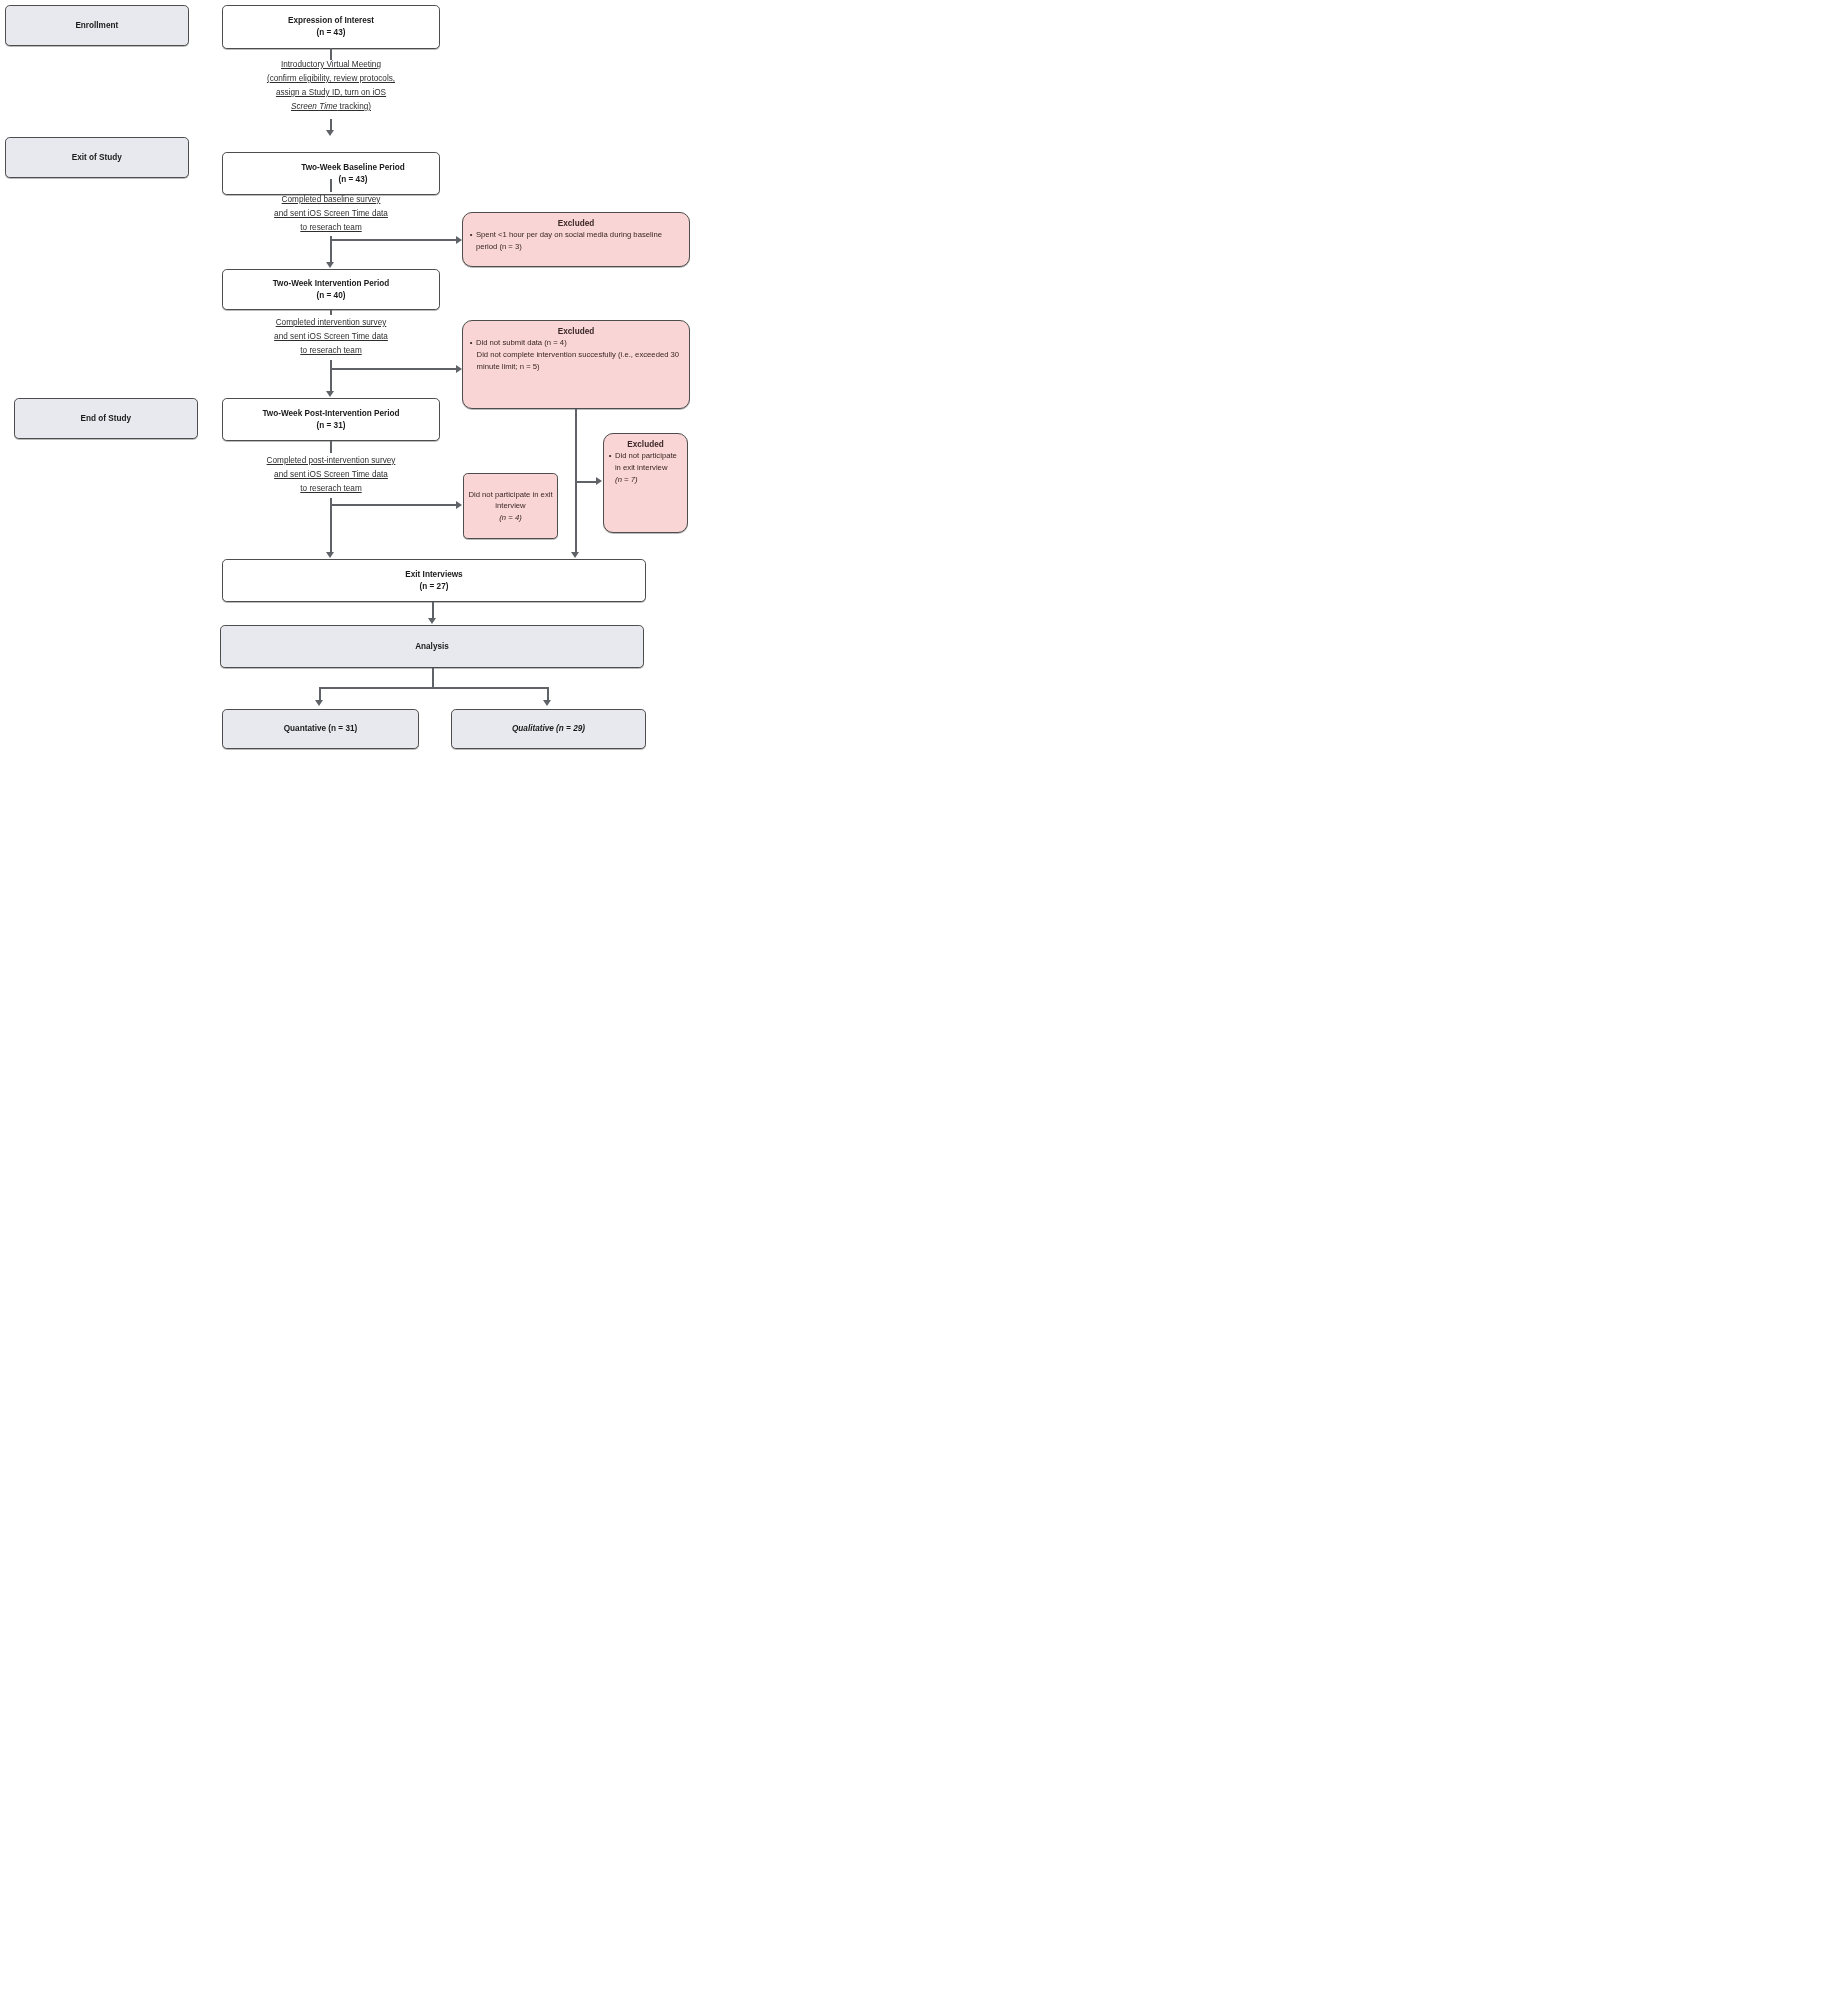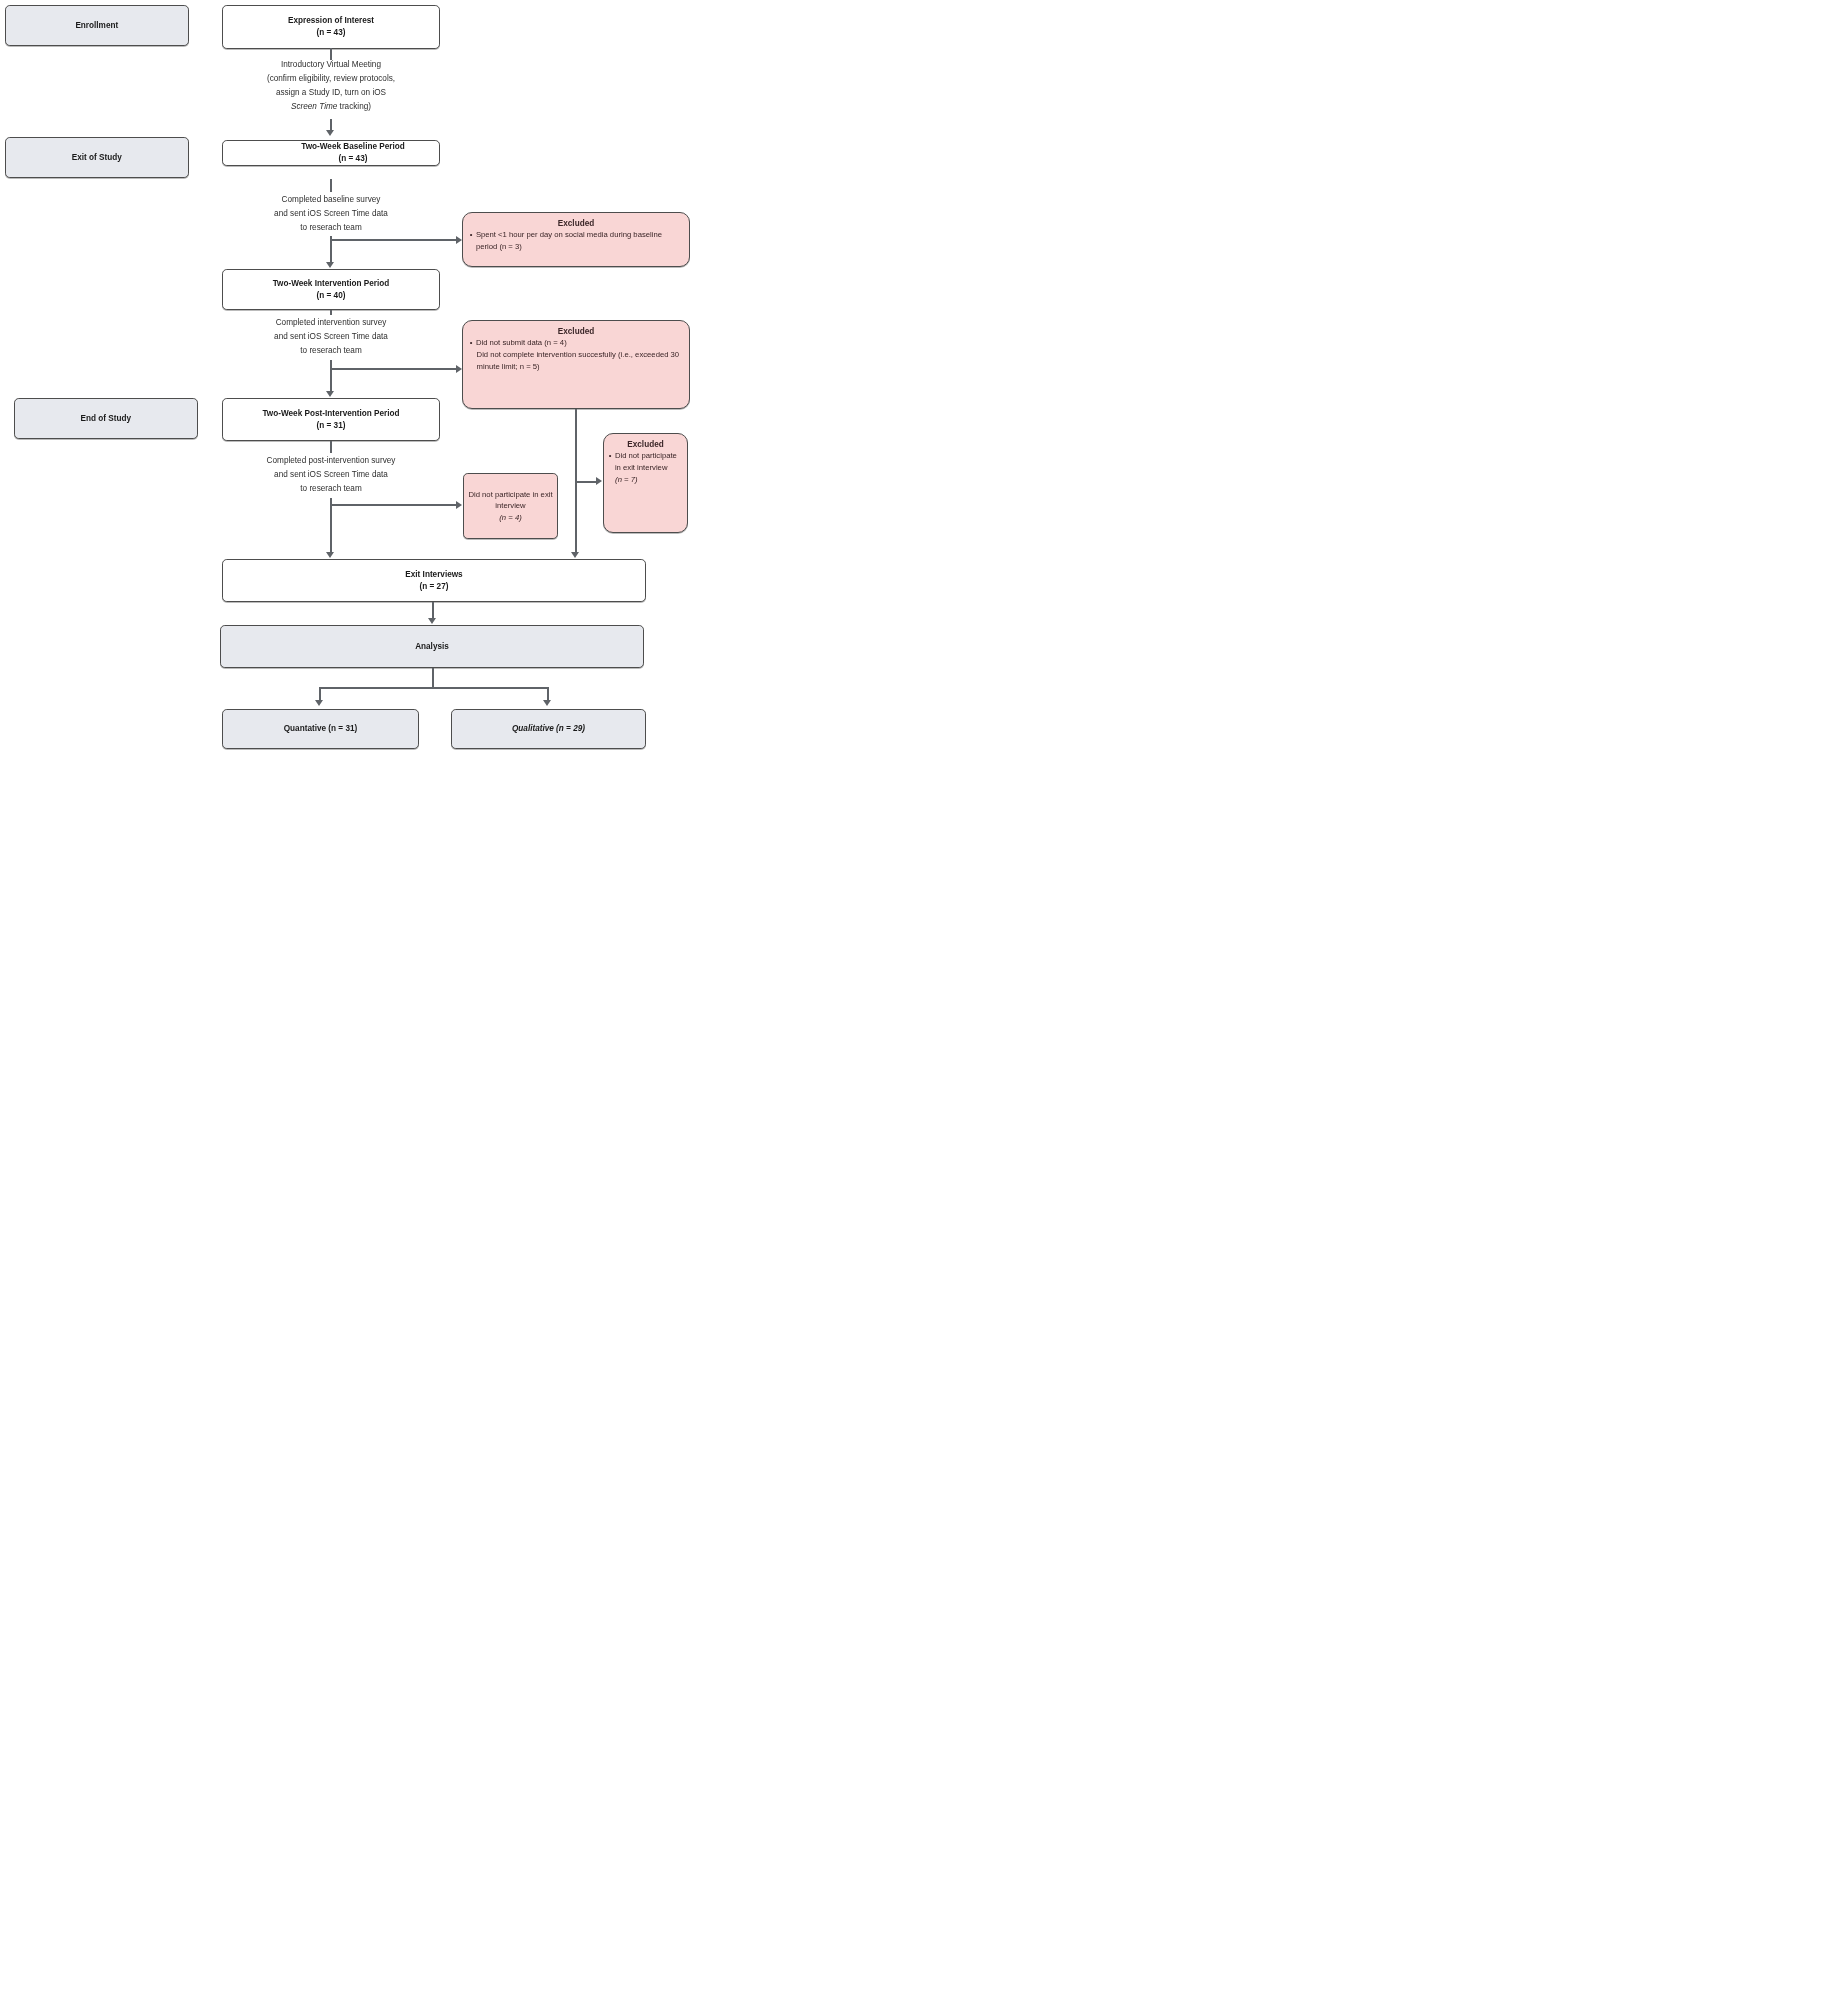--- a/index.html
+++ b/index.html
@@ -5,21 +5,21 @@
   html,body{margin:0;padding:0;background:#ffffff;font-family:"Liberation Sans","DejaVu Sans",sans-serif;}
   #canvas{position:relative;width:705px;height:770px;background:#ffffff;overflow:hidden;}
   .box{position:absolute;border:1.5px solid #4d4d4d;border-radius:4.8px;box-sizing:border-box;
        display:flex;flex-direction:column;align-items:center;justify-content:center;
        text-align:center;box-shadow:0 1px 0.5px rgba(60,60,60,0.35);}
   .gray{background:#e7e9ee;}
   .white{background:#ffffff;}
   .pink{background:#f9d6d5;}
   .title{font-weight:bold;font-size:8.2px;color:#1a1a1a;line-height:11.6px;}
   .ex-title{font-weight:bold;font-size:8.2px;color:#3a2527;line-height:11.6px;}
-  .note{position:absolute;text-align:center;font-size:8.2px;color:#2e2e2e;line-height:14px;}
+  .note{position:absolute;text-align:center;font-size:8.2px;color:#2e2e2e;line-height:14px;text-decoration:underline;}
   .ex-body{font-size:7.7px;color:#3a2527;line-height:11.6px;text-align:left;}
   .bullet-row{display:flex;gap:3.4px;align-items:flex-start;}
   .it{font-style:italic;}
   .vline,.hline{position:absolute;background:#5f6368;}
   .vline{width:1.5px;} .hline{height:1.5px;}
   .ah-down{position:absolute;width:0;height:0;border-left:4.4px solid transparent;
            border-right:4.4px solid transparent;border-top:6.3px solid #5f6368;}
   .ah-right{position:absolute;width:0;height:0;border-top:4.4px solid transparent;
             border-bottom:4.4px solid transparent;border-left:6.3px solid #5f6368;}
   .pad{padding:4.8px 6.8px;align-items:stretch;border-radius:10px;}
@@ -38,21 +38,21 @@
   </div>
   <div class="box gray" style="left:4.8px;top:398px;width:184px;height:41px;margin-left:9px;">
     <div class="title">End of Study</div>
   </div>
 
   <div class="box white" style="left:222px;top:4.8px;width:218px;height:44px;">
     <div class="title">Expression of Interest</div>
     <div class="title">(n = 43)</div>
   </div>
 
-  <div class="box white" style="left:222px;top:140px;width:218px;height:26px;padding-left:44px;">
+  <div class="box white" style="left:222px;top:152px;width:218px;height:43px;padding-left:44px;">
     <div class="title">Two-Week Baseline Period</div>
     <div class="title">(n = 43)</div>
   </div>
 
   <div class="box white" style="left:222px;top:269px;width:218px;height:41px;">
     <div class="title">Two-Week Intervention Period</div>
     <div class="title">(n = 40)</div>
   </div>
 
   <div class="box white" style="left:222px;top:398px;width:218px;height:43px;">

